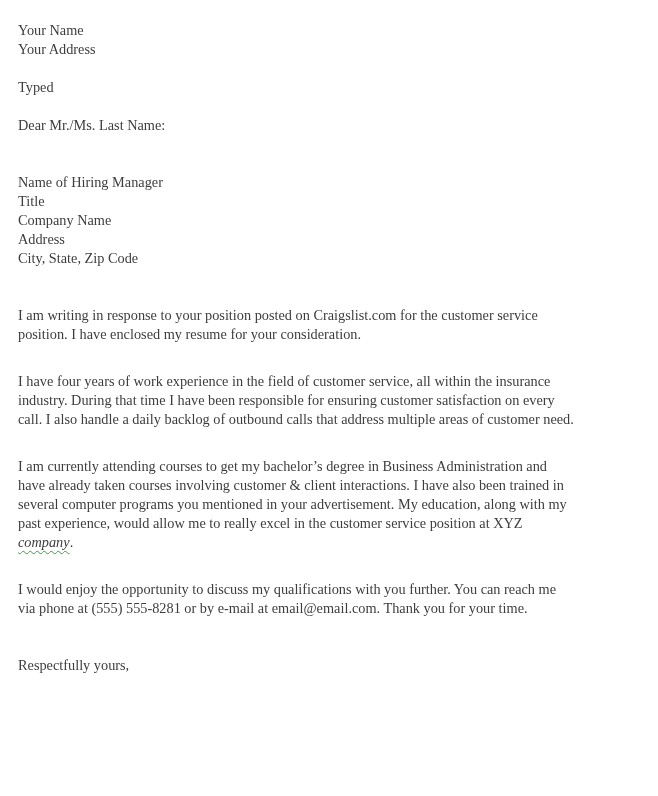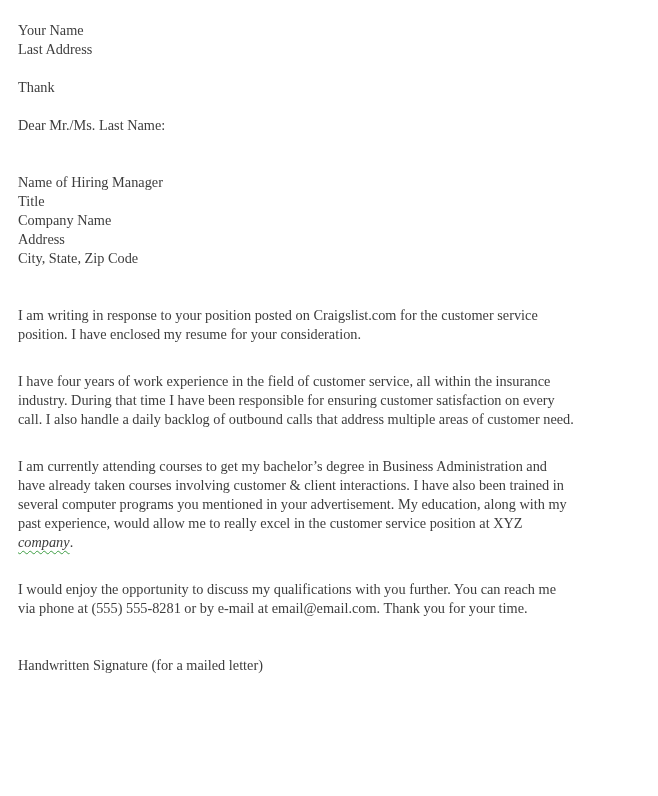--- a/index.html
+++ b/index.html
@@ -40,25 +40,25 @@
     font-style: italic;
   }
 </style>
 </head>
 <body>
 
 <div class="page">
 
   <div class="gap-1">
     <div class="line">Your Name</div>
-    <div class="line">Last Address</div>
+    <div class="line">Your Address</div>
   </div>
 
   <div class="gap-1">
-    <div class="line">Thank</div>
+    <div class="line">Typed</div>
   </div>
 
   <div class="gap-2">
     <div class="line">Dear Mr./Ms. Last Name:</div>
   </div>
 
   <div class="gap-2">
     <div class="line">Name of Hiring Manager</div>
     <div class="line">Title</div>
     <div class="line">Company Name</div>
@@ -75,19 +75,19 @@
 
   <div class="pre gap-1"><span>I am currently attending courses to get my bachelor’s degree in Business Administration and
 have already taken courses involving customer &amp; client interactions. I have also been trained in
 several computer programs you mentioned in your advertisement. My education, along with my
 past experience, would allow me to really excel in the customer service position at XYZ
 </span><span class="grammar-squiggle">company</span><span>.</span></div>
 
   <div class="pre gap-2">I would enjoy the opportunity to discuss my qualifications with you further. You can reach me
 via phone at (555) 555-8281 or by e-mail at email@email.com. Thank you for your time.</div>
 
+  <div class="gap-2">
+    <div class="line">Respectfully yours,</div>
+  </div>
 
-  <div class="gap-2">
-    <div class="line">Handwritten Signature (for a mailed letter)</div>
-  </div>
 
 
 </div>
 
 </body></html>

